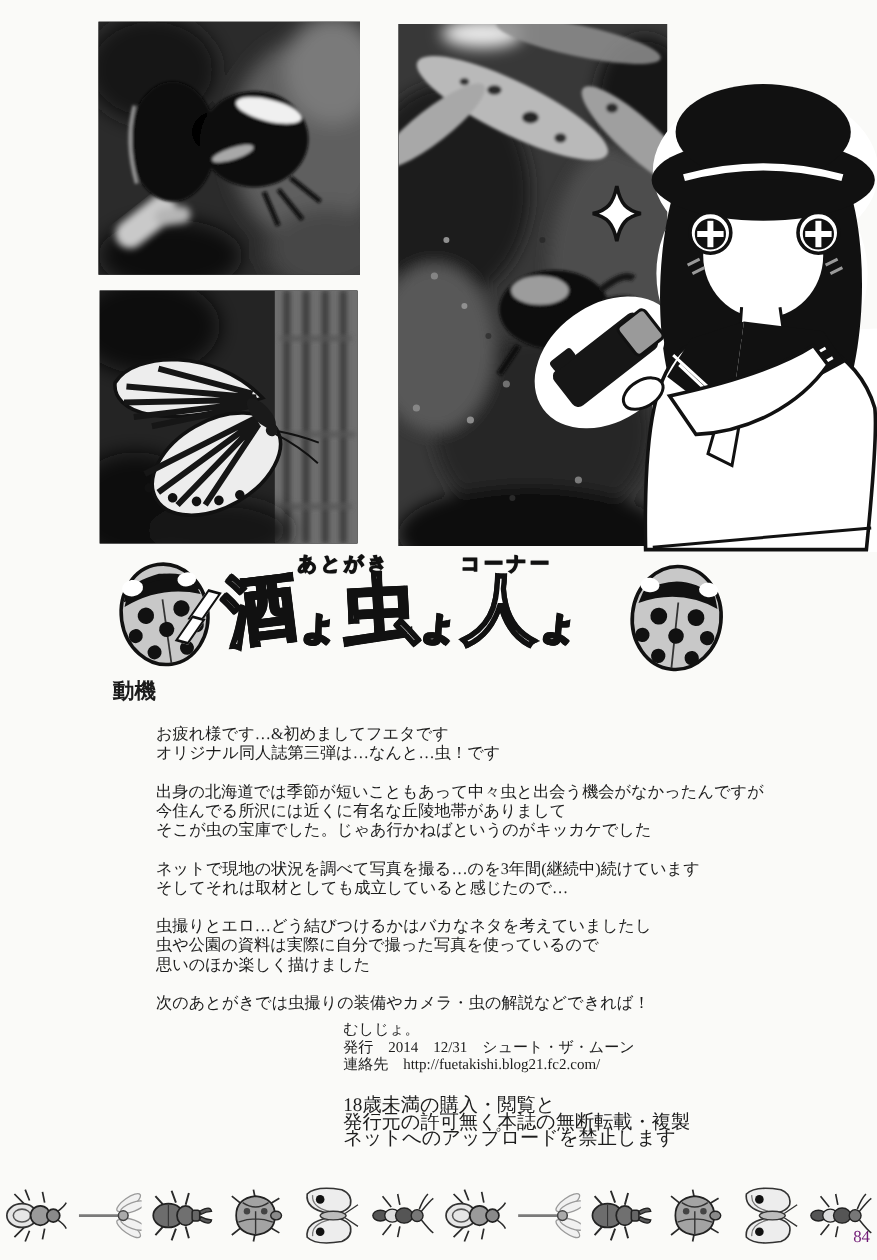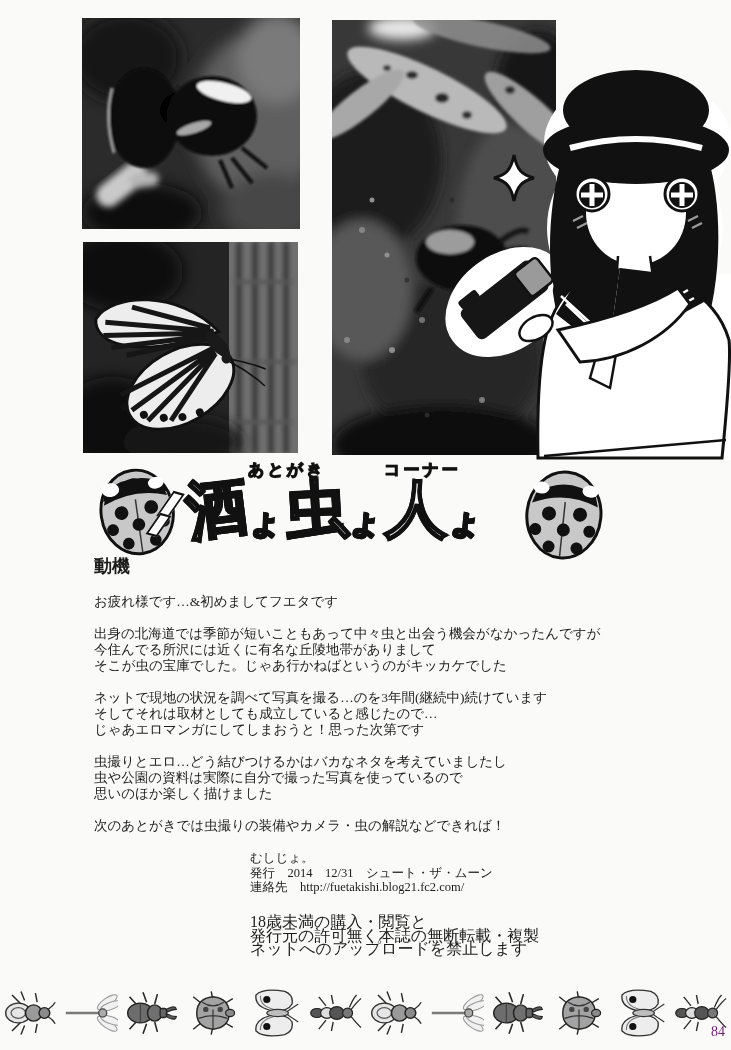--- a/index.html
+++ b/index.html
@@ -29,23 +29,23 @@
   .main-title .big{font-size:62px;line-height:70px;display:inline-block;}
   .main-title .small{font-size:34px;line-height:40px;display:inline-block;margin:0 3px 2px 0;}
   .r1{transform:rotate(-7deg);} .r2{transform:rotate(5deg);} .r3{transform:rotate(-3deg);}
   .r4{transform:rotate(7deg);} .r5{transform:rotate(2deg);} .r6{transform:rotate(8deg);}
   .tick{position:absolute;left:-22px;top:18px;width:9px;height:22px;background:#fff;
         border:2.5px solid #111;transform:skewX(-24deg) rotate(14deg);}
   .tick.t2{left:-34px;top:40px;height:18px;}
 
   
   .body-text{position:absolute;left:94px;top:550px;width:580px;}
-  .body-text h2{margin:4px 0 2px 0;font-size:18px;font-weight:bold;}
+  .body-text h2{margin:14px 0 2px 0;font-size:18px;font-weight:bold;}
   .body-text p{margin:0 0 16px 0;}
-  .line{font-size:13.5px;line-height:16px;white-space:nowrap;}
+  .line{font-size:13.5px;line-height:16px;white-space:nowrap;margin-left:36px;}
 
   .colophon{position:absolute;left:250px;top:851px;}
   .colophon .line{font-size:12.5px;line-height:14.5px;}
   .disclaimer{position:absolute;left:250px;top:915px;}
   .disclaimer .line{font-size:16px;line-height:13.5px;}
 
   .insect-border{position:absolute;left:0;bottom:6px;width:731px;height:62px;
         display:flex;justify-content:space-around;align-items:center;}
   .insect-border svg{width:54px;height:56px;flex:0 0 auto;}
   .page-number{position:absolute;right:6px;bottom:10px;font-size:14px;color:#701a75;}
@@ -298,32 +298,32 @@
           <circle cx="56" cy="79" r="6"></circle>
       </g>
     </svg>
   </div>
 
   <div class="body-text">
     <h2>動機</h2>
     <p>
       </p>
       <div class="line">お疲れ様です…&amp;初めましてフエタです</div>
+      <div class="line">オリジナル同人誌第三弾は…なんと…虫！です</div>
     <p></p>
     <p>
       </p>
       <div class="line">出身の北海道では季節が短いこともあって中々虫と出会う機会がなかったんですが</div>
       <div class="line">今住んでる所沢には近くに有名な丘陵地帯がありまして</div>
       <div class="line">そこが虫の宝庫でした。じゃあ行かねばというのがキッカケでした</div>
     <p></p>
     <p>
       </p>
       <div class="line">ネットで現地の状況を調べて写真を撮る…のを3年間(継続中)続けています</div>
       <div class="line">そしてそれは取材としても成立していると感じたので…</div>
-      <div class="line">じゃあエロマンガにしてしまおうと！思った次第です</div>
     <p></p>
     <p>
       </p>
       <div class="line">虫撮りとエロ…どう結びつけるかはバカなネタを考えていましたし</div>
       <div class="line">虫や公園の資料は実際に自分で撮った写真を使っているので</div>
       <div class="line">思いのほか楽しく描けました</div>
     <p></p>
     <p>
       </p>
       <div class="line">次のあとがきでは虫撮りの装備やカメラ・虫の解説などできれば！</div>

